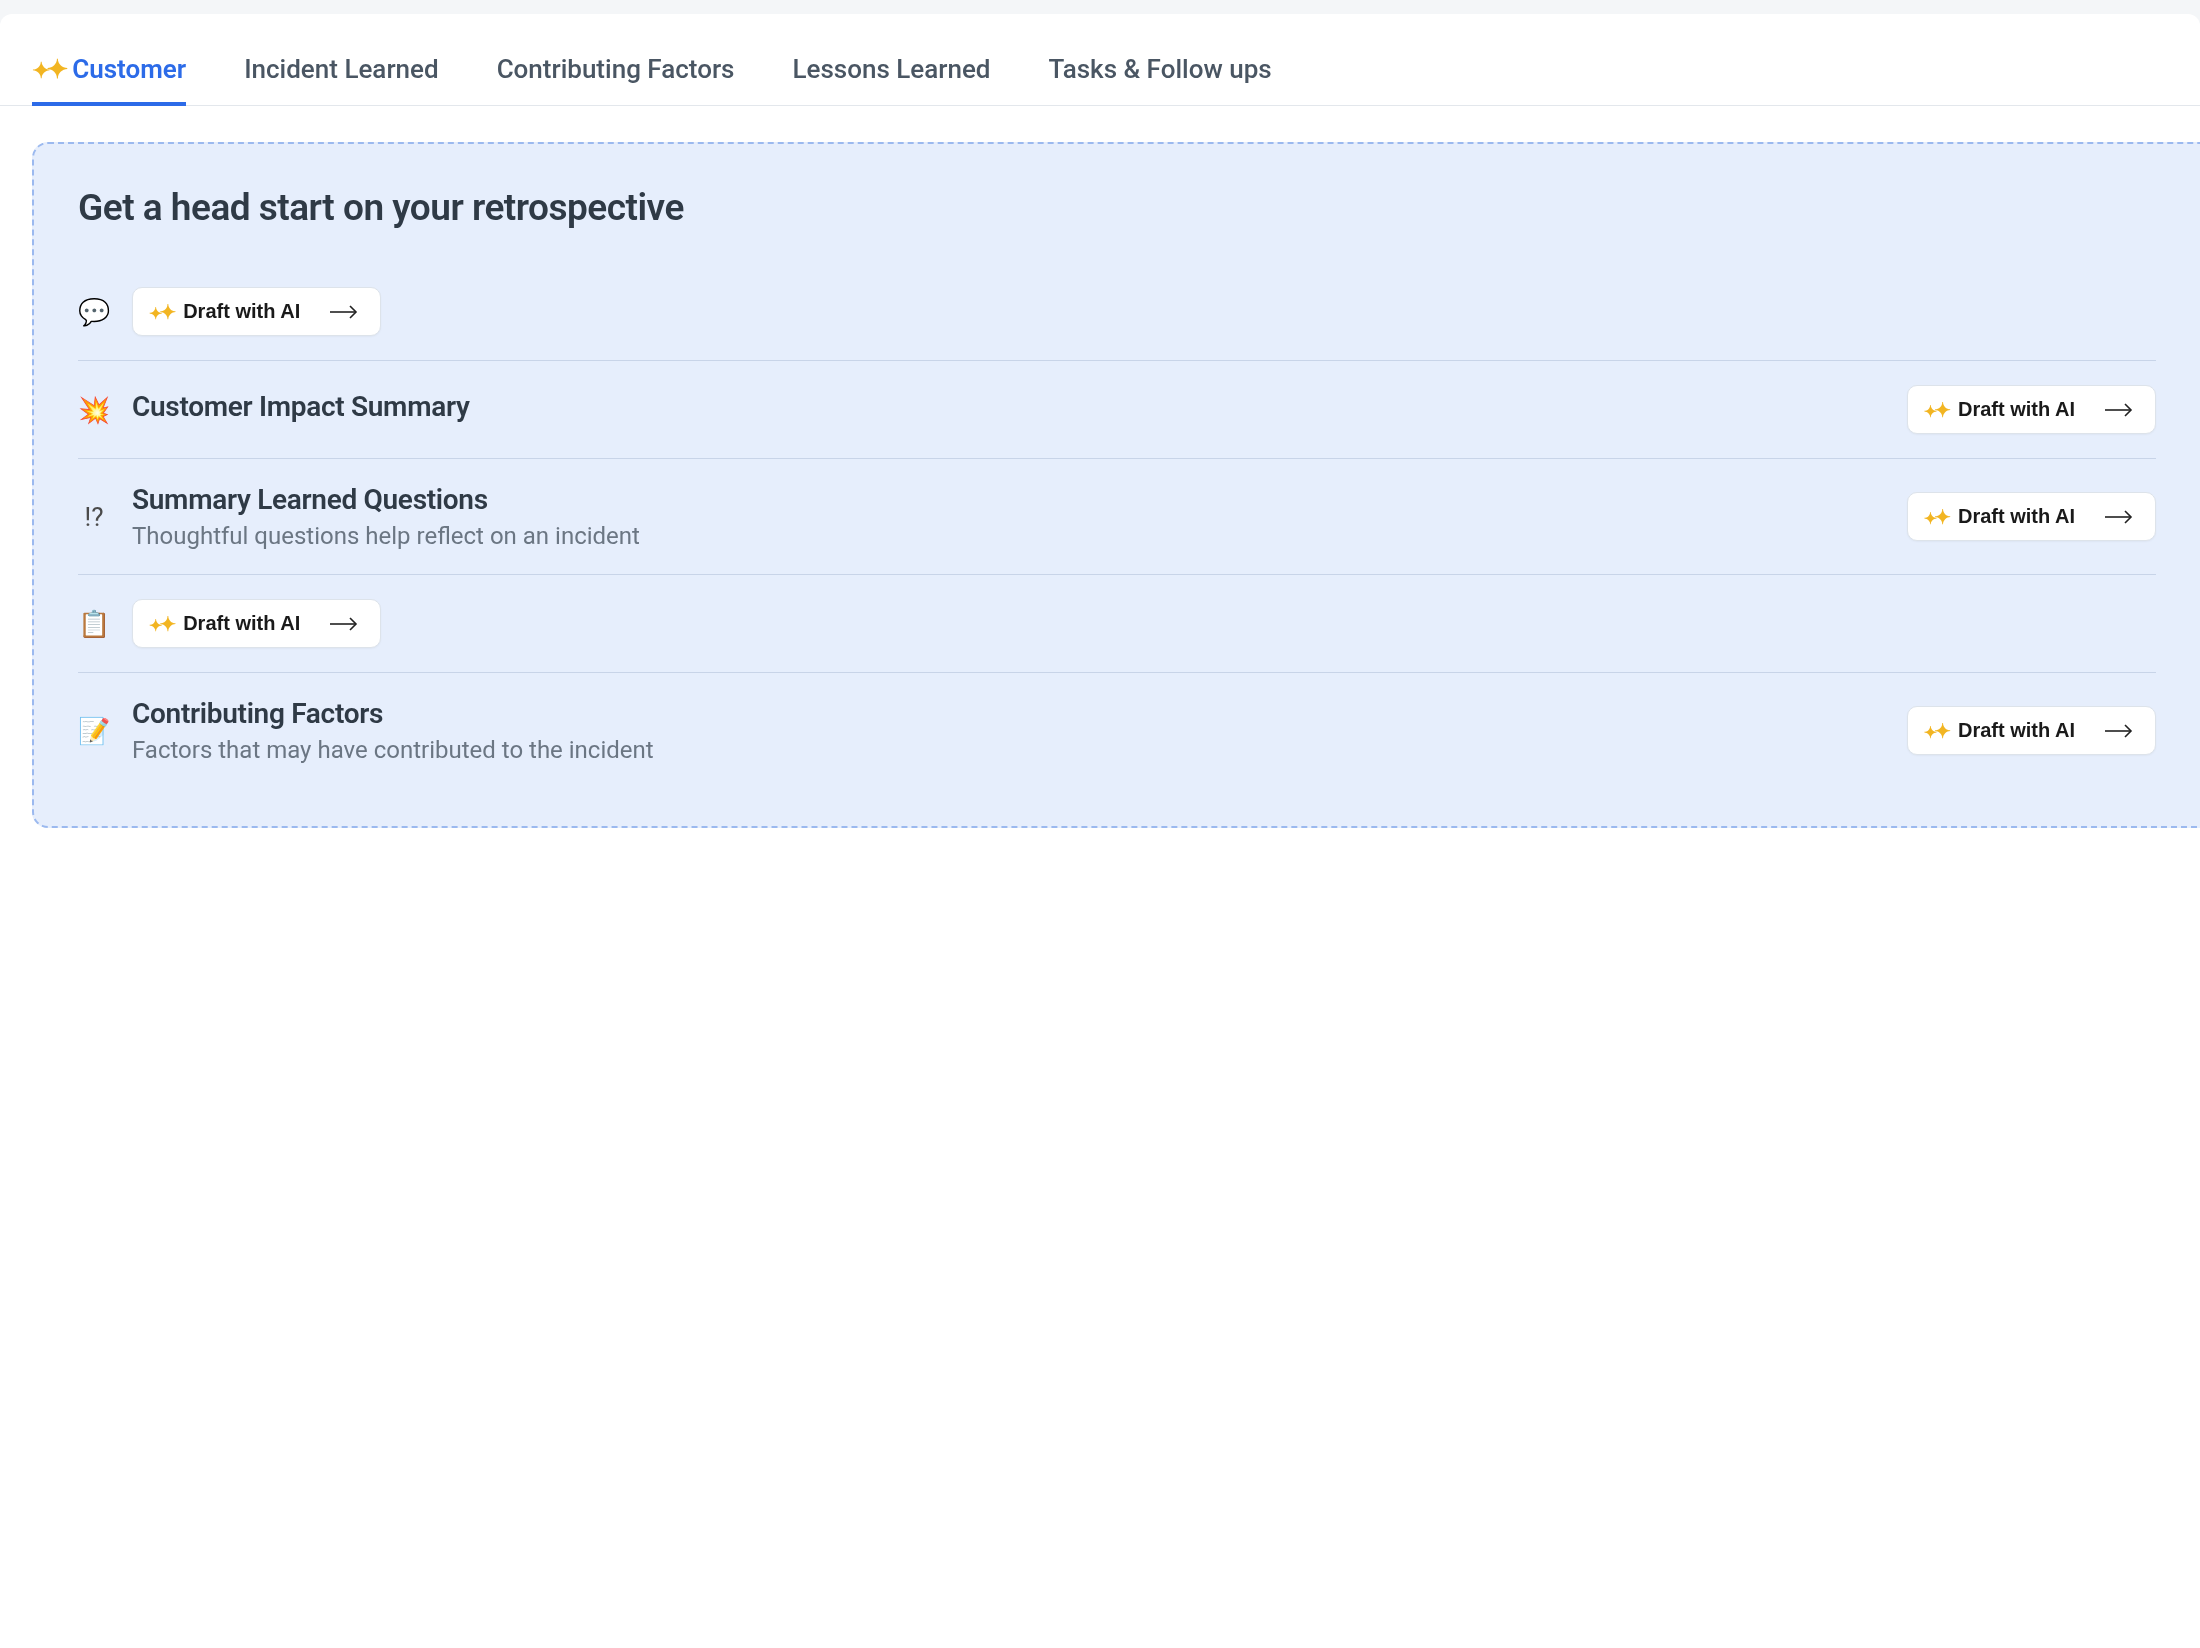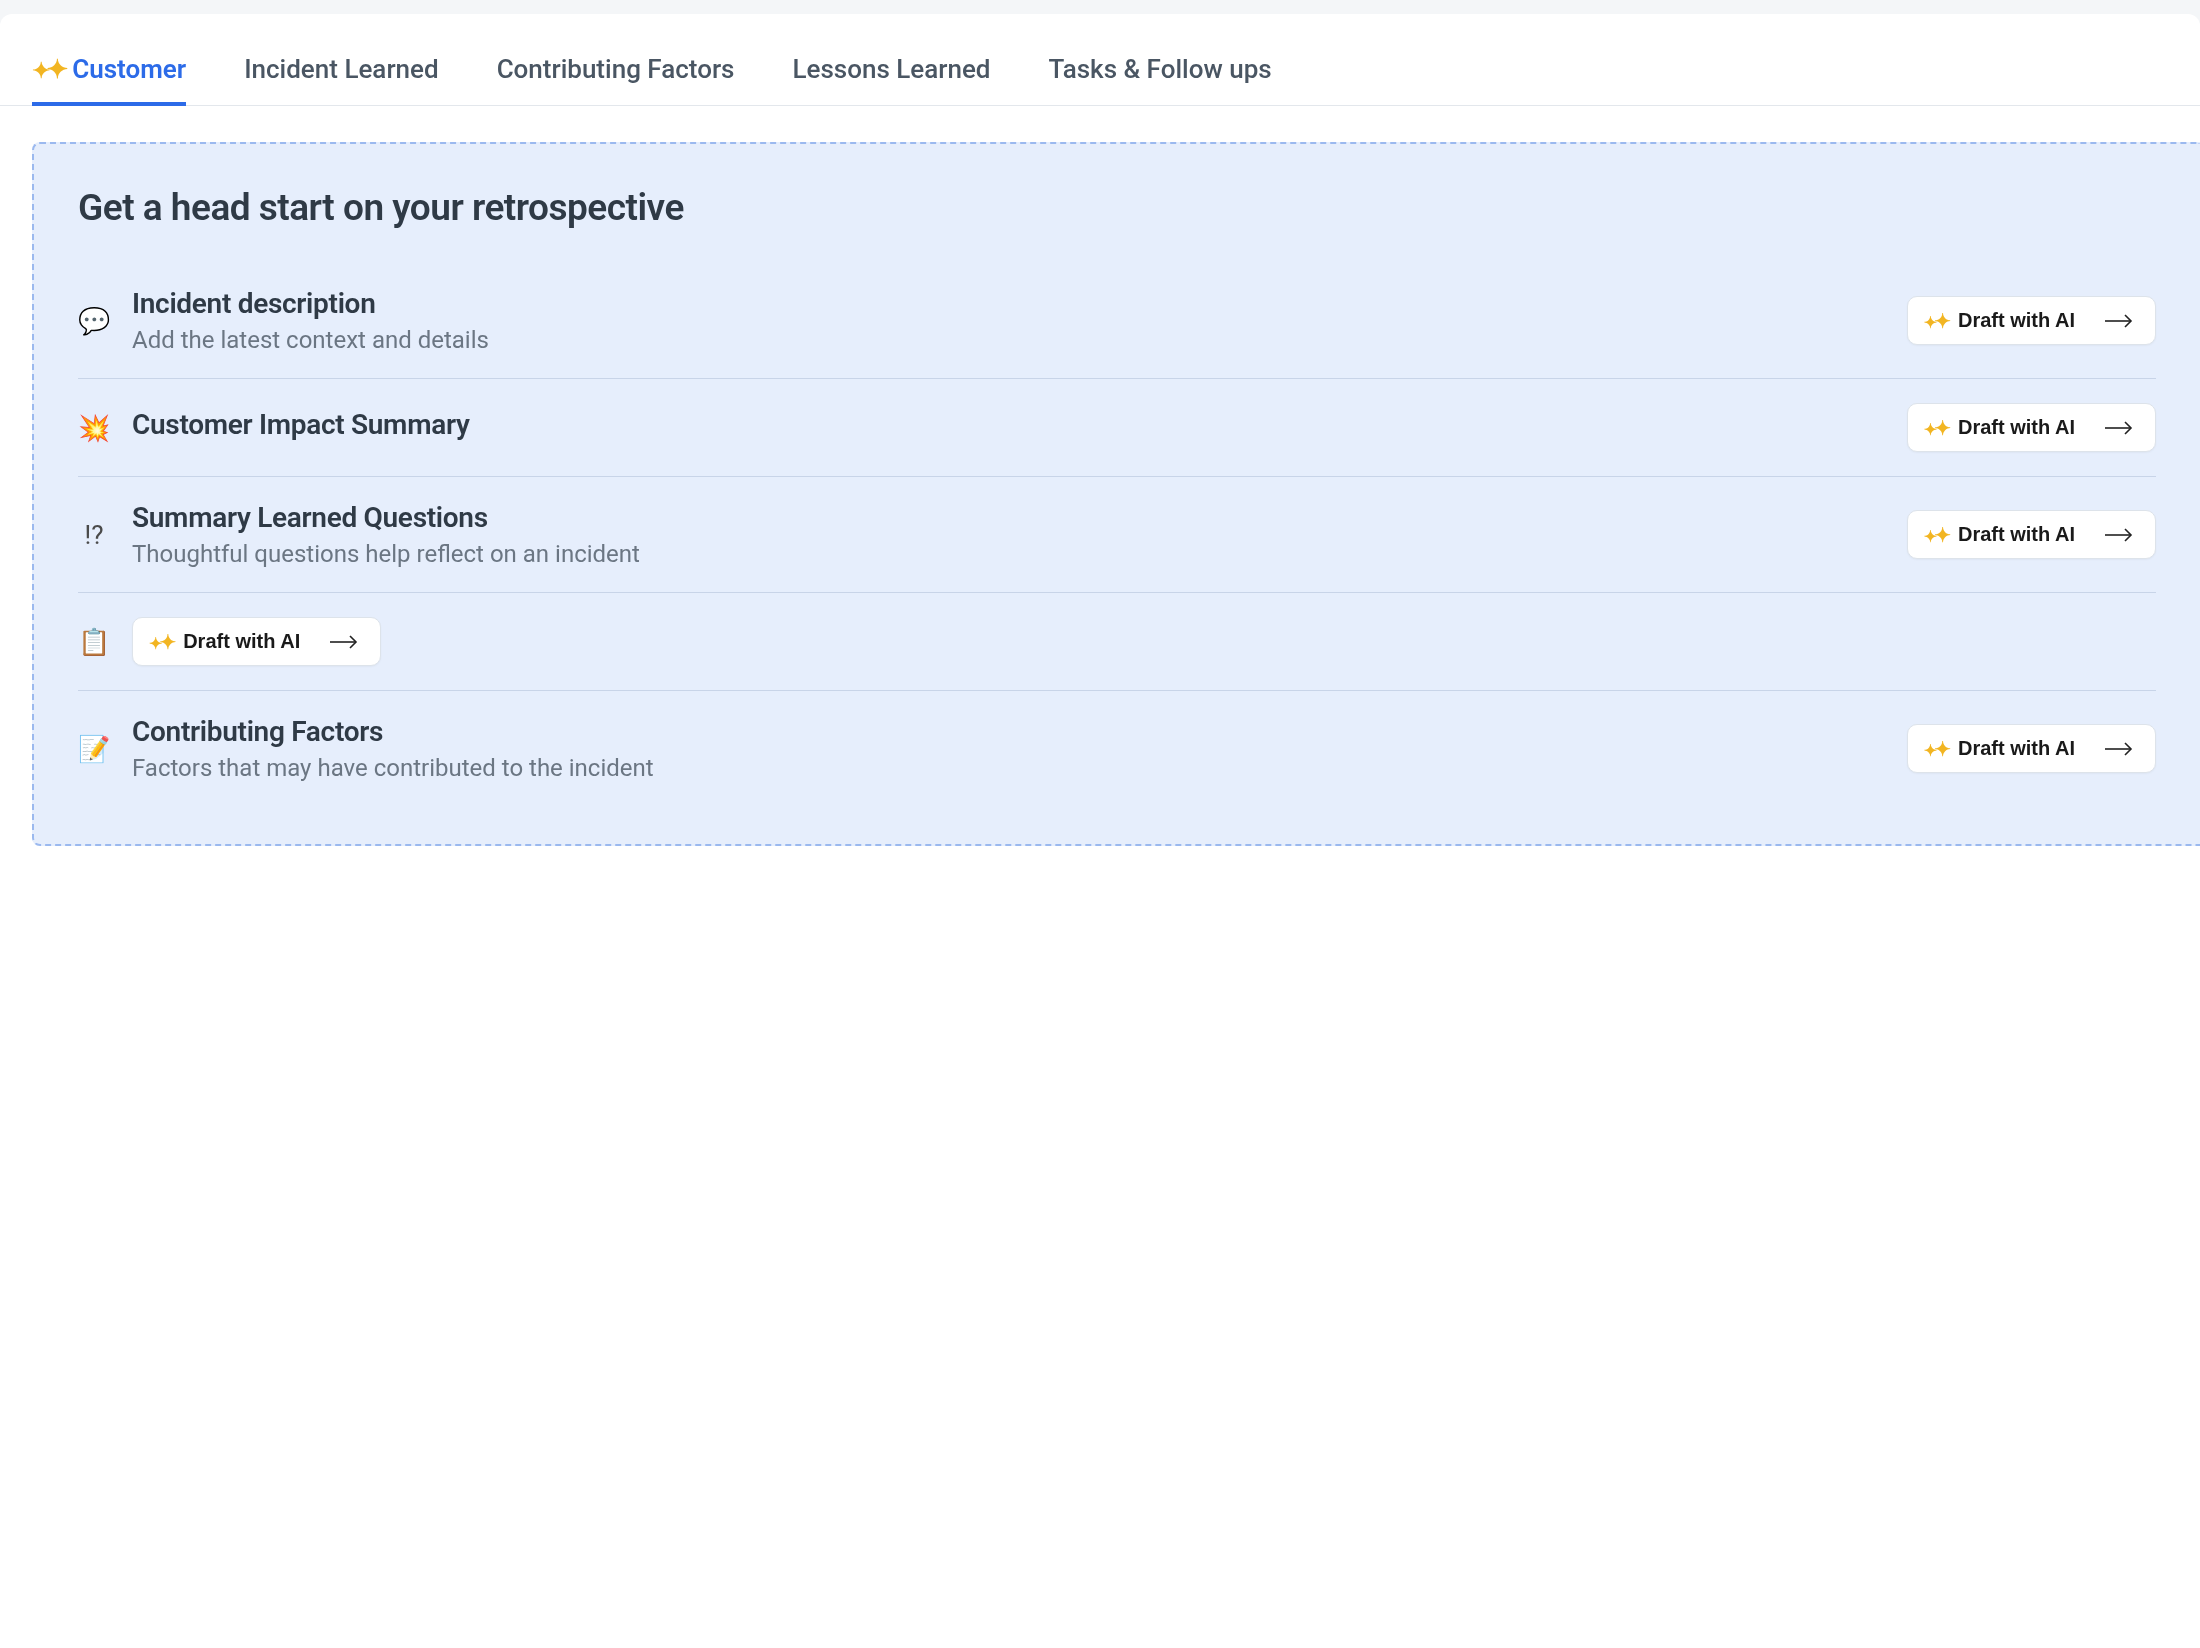--- a/index.html
+++ b/index.html
@@ -58,21 +58,21 @@
     line-height: 1;
     letter-spacing: -4px;
   }
   .sparkle .big { font-size: 26px; }
   .content {
     padding: 36px 32px;
   }
   .panel {
     border: 2px dashed var(--panel-border);
     background: var(--panel-bg);
-    border-radius: 8px;
+    border-radius: 16px;
     padding: 42px 44px 38px 44px;
     border-right: none;
     border-top-right-radius: 0;
     border-bottom-right-radius: 0;
     margin-right: -32px;
   }
   .panel-title {
     font-size: 37px;
     font-weight: 600;
     color: var(--text-dark);
@@ -159,24 +159,20 @@
     </div>
 
   </nav>
 
   <div class="content">
     <div class="panel">
       <h2 class="panel-title">Get a head start on your retrospective</h2>
 
       <div class="row">
         <div class="row-icon">💬</div>
-        <div class="row-text">
-          <p class="row-title">Incident description</p>
-          <p class="row-sub">Add the latest context and details</p>
-        </div>
         <button class="draft-btn">
           <span class="sparkle"><span>✦</span><span class="big">✦</span></span>
           <span>Draft with AI</span>
           <span class="arrow">
               <svg viewBox="0 0 30 14">
                 <line x1="0" y1="7" x2="26" y2="7"></line>
                 <polyline points="20,1 26,7 20,13"></polyline>
               </svg>
             </span>
         </button>

